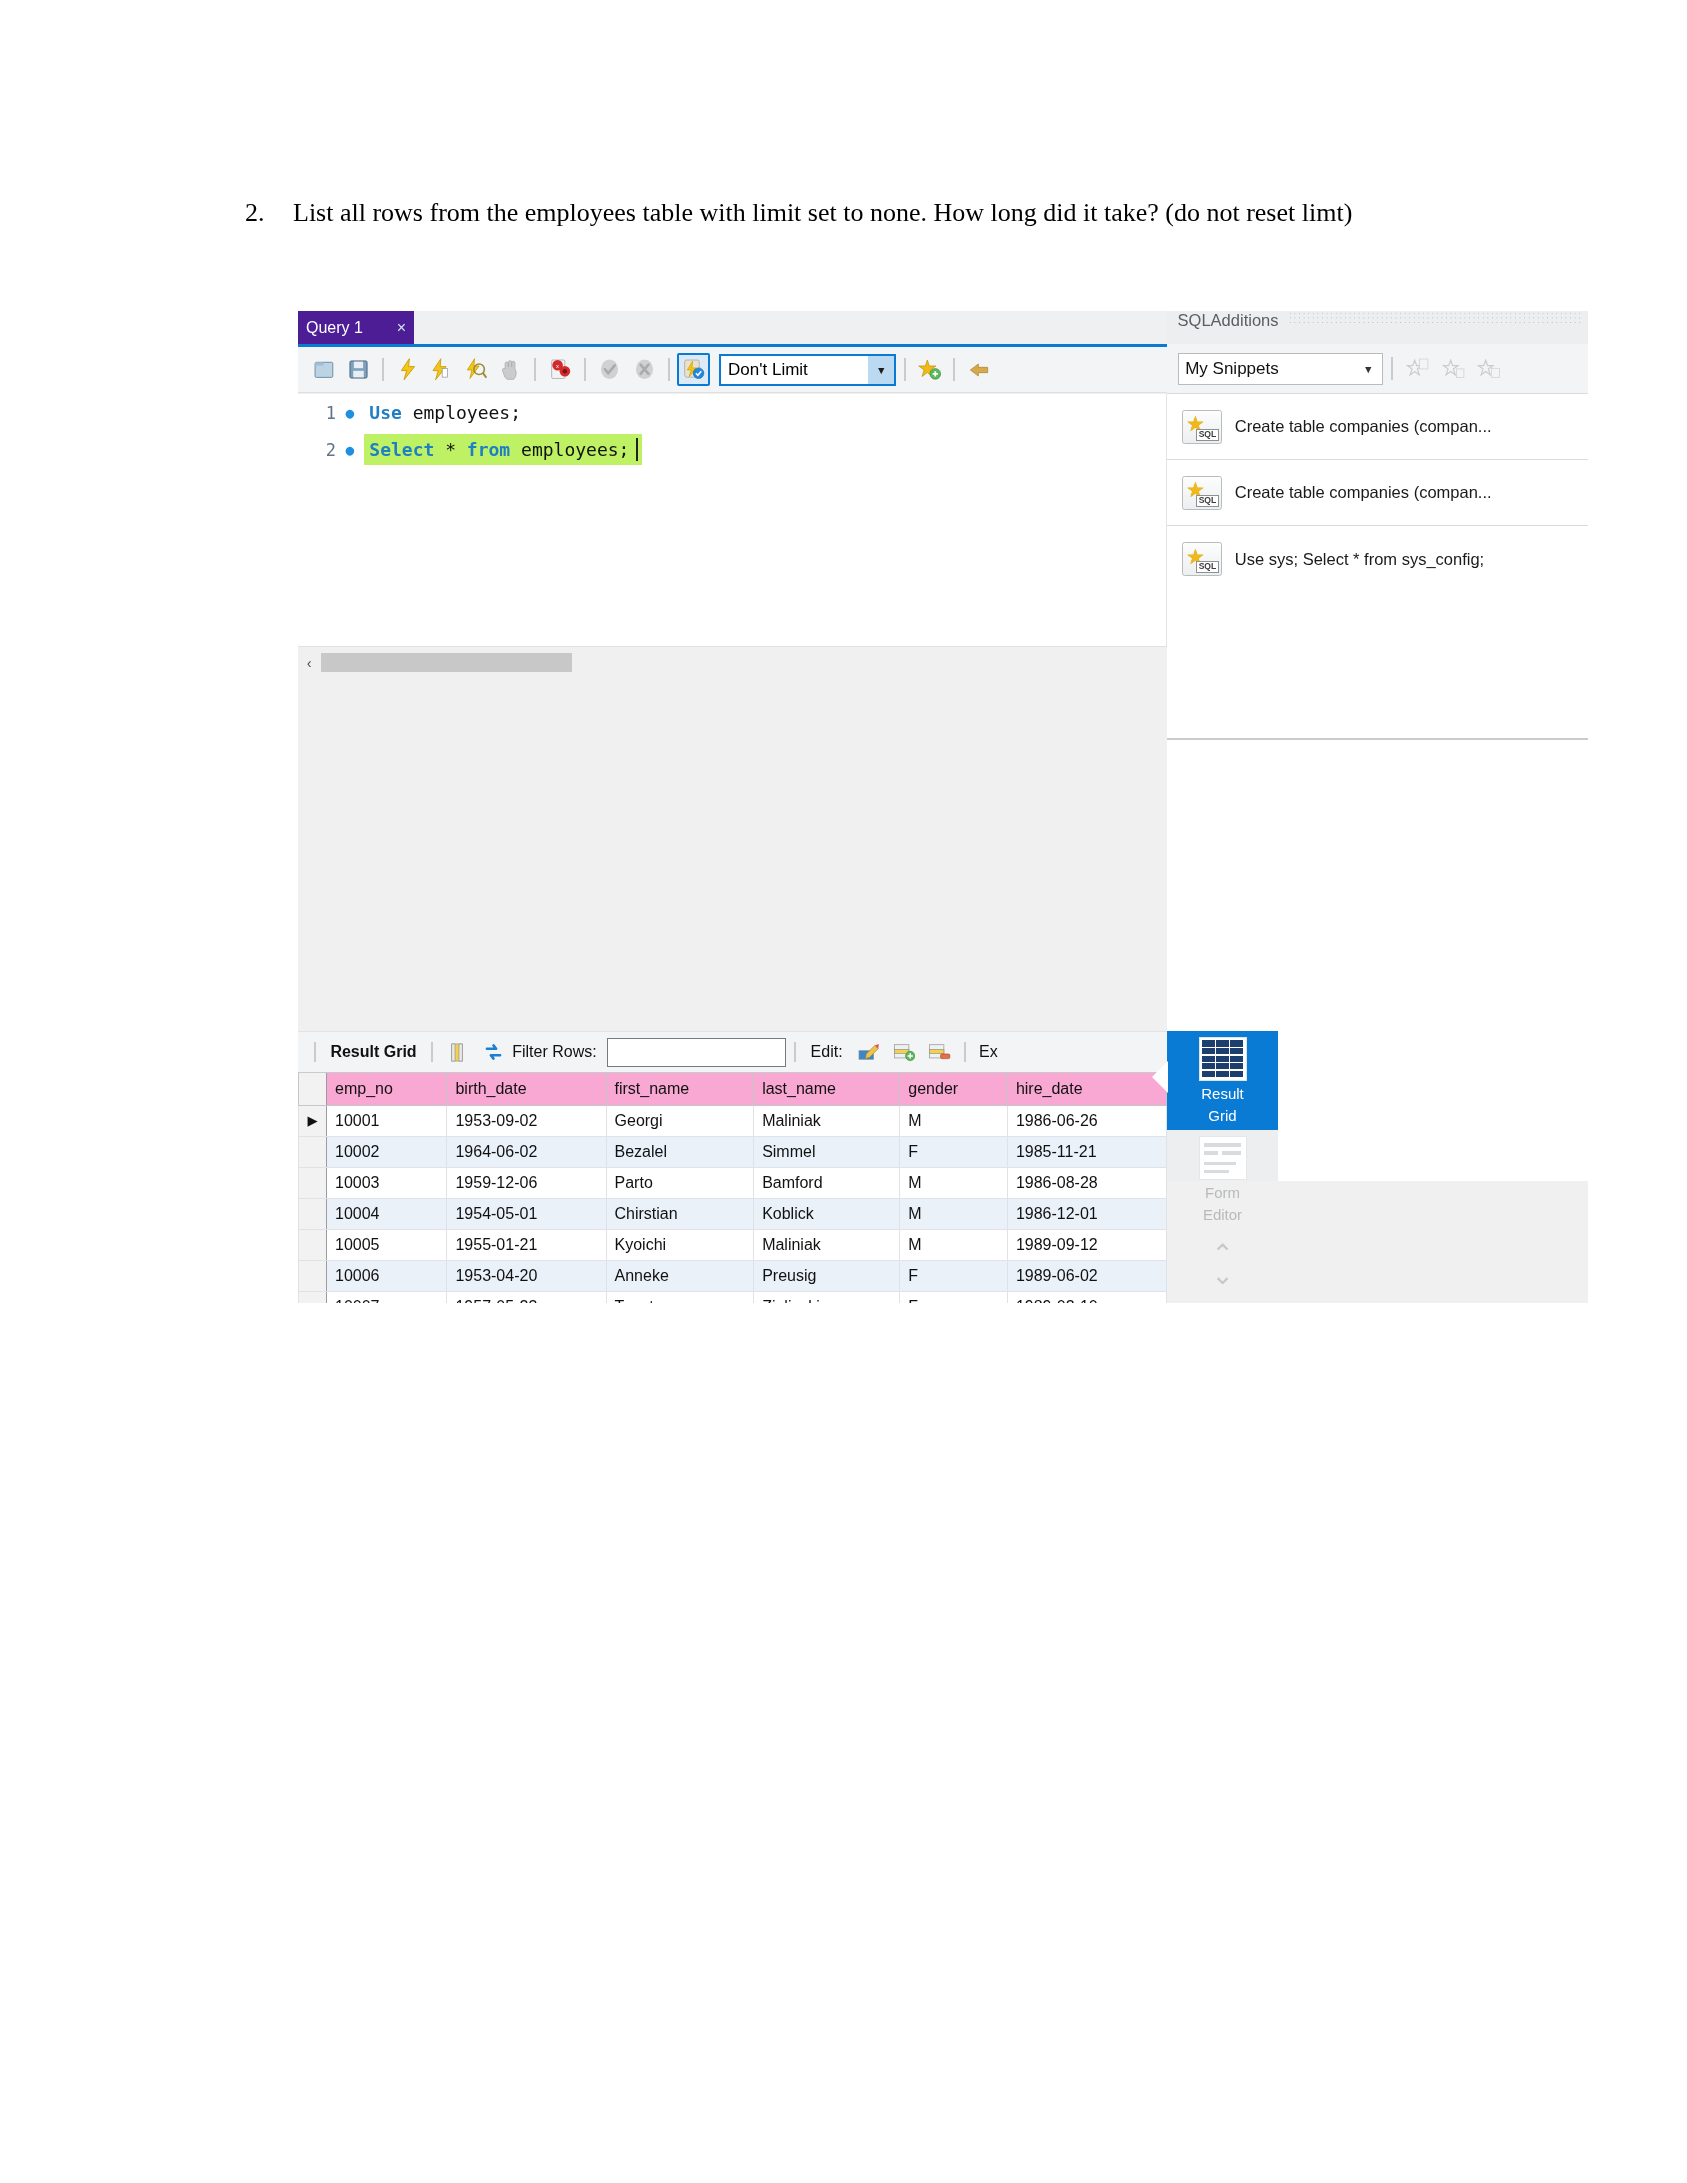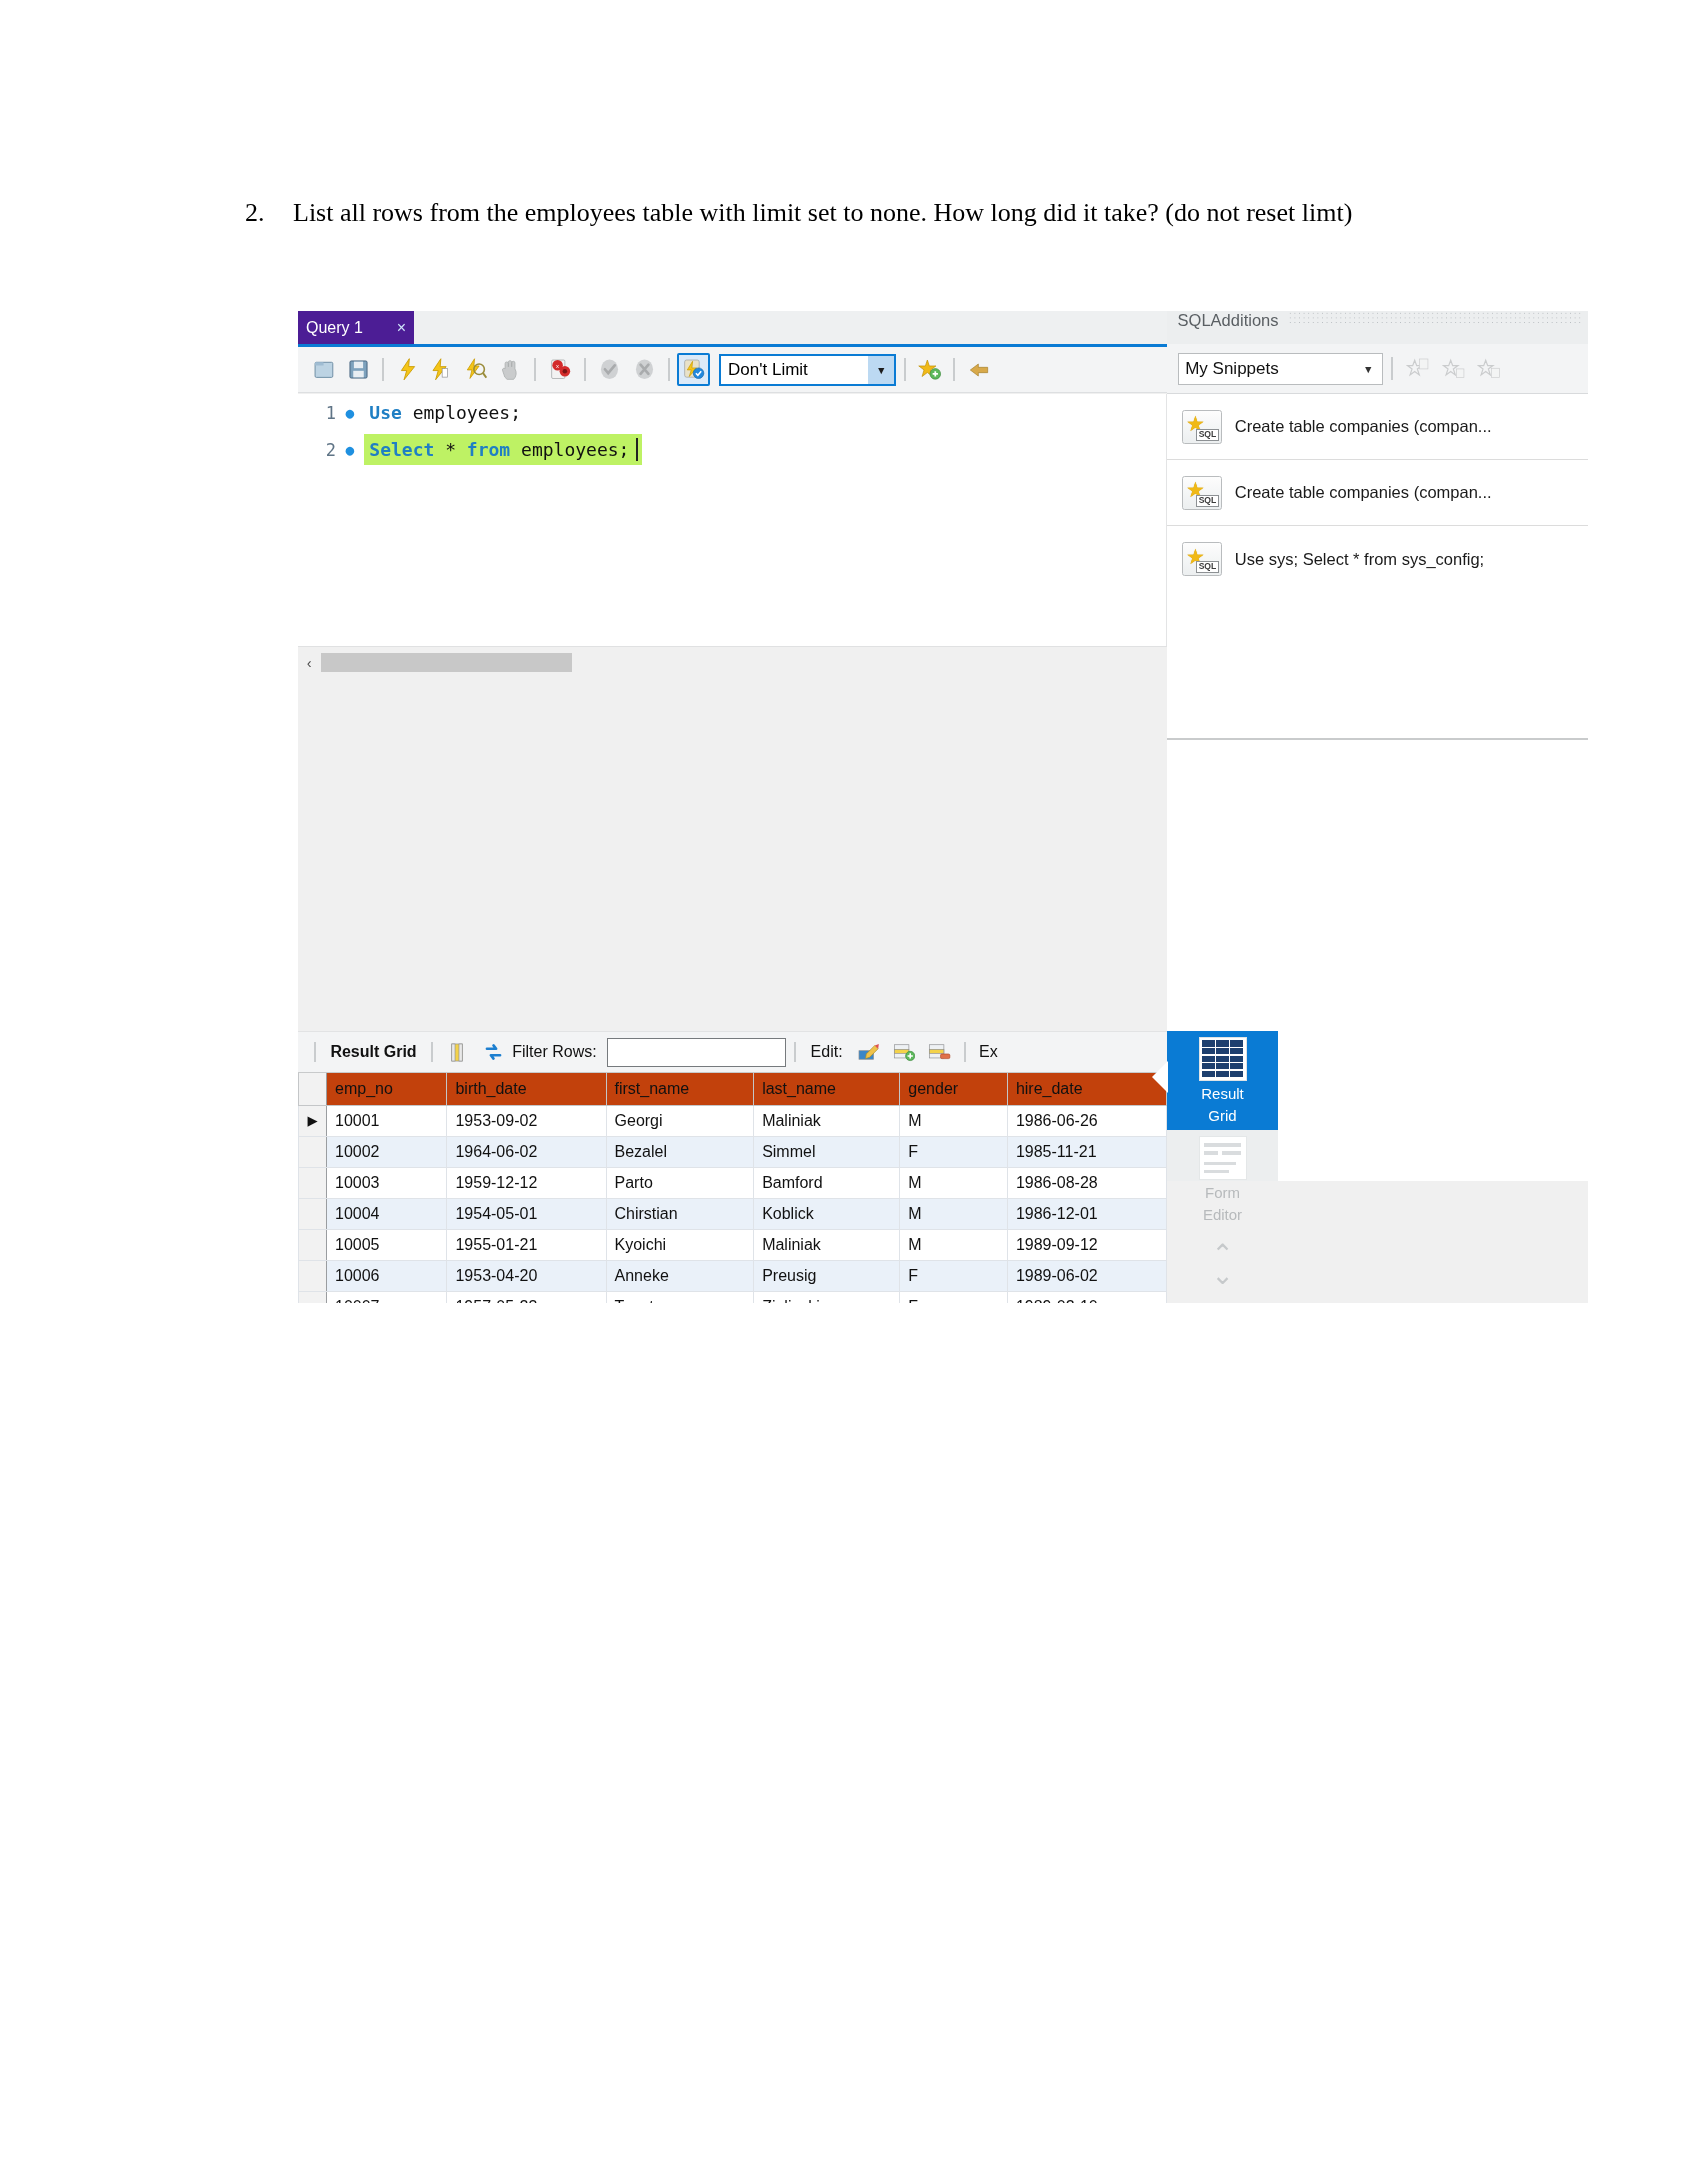--- a/index.html
+++ b/index.html
@@ -183,21 +183,21 @@
   .ex-label { font-size:16px; color:#111; padding-left:5.3px; }
 
   
   .grid {
     position:absolute; left:0; top:761px; width:869px; height:270px;
     background:#fff; overflow:hidden;
     border-top:0.7px solid #c8cacb;
   }
   table.rs { border-collapse:collapse; width:100%; font-size:16px; }
   table.rs th {
-    background:#c2410c; border:0.7px solid #c4c6c8; border-top:none;
+    background:#f9a8d4; border:0.7px solid #c4c6c8; border-top:none;
     font-weight:normal; text-align:left; padding:5.3px 8px; height:32px; color:#111;
   }
   table.rs td {
     border:0.7px solid #dfe3e8; padding:4.6px 8px; height:31px; color:#111;
   }
   table.rs tbody tr:nth-child(odd) td { background:#ffffff; }
   table.rs tbody tr:nth-child(even) td { background:#eaf1f9; }
   .rowsel { width:28px; text-align:center; background:#f2f2f2 !important; border-right:1.3px solid #9a9da0 !important; }
   thead .rowsel { background:#f2f2f2 !important; }
   .caret-row { color:#222; font-size:13.2px; }
@@ -495,21 +495,21 @@
           <td>10002</td>
           <td>1964-06-02</td>
           <td>Bezalel</td>
           <td>Simmel</td>
           <td>F</td>
           <td>1985-11-21</td>
         </tr>
         <tr>
           <td class="rowsel"></td>
           <td>10003</td>
-          <td>1959-12-12</td>
+          <td>1959-12-06</td>
           <td>Parto</td>
           <td>Bamford</td>
           <td>M</td>
           <td>1986-08-28</td>
         </tr>
         <tr>
           <td class="rowsel"></td>
           <td>10004</td>
           <td>1954-05-01</td>
           <td>Chirstian</td>

